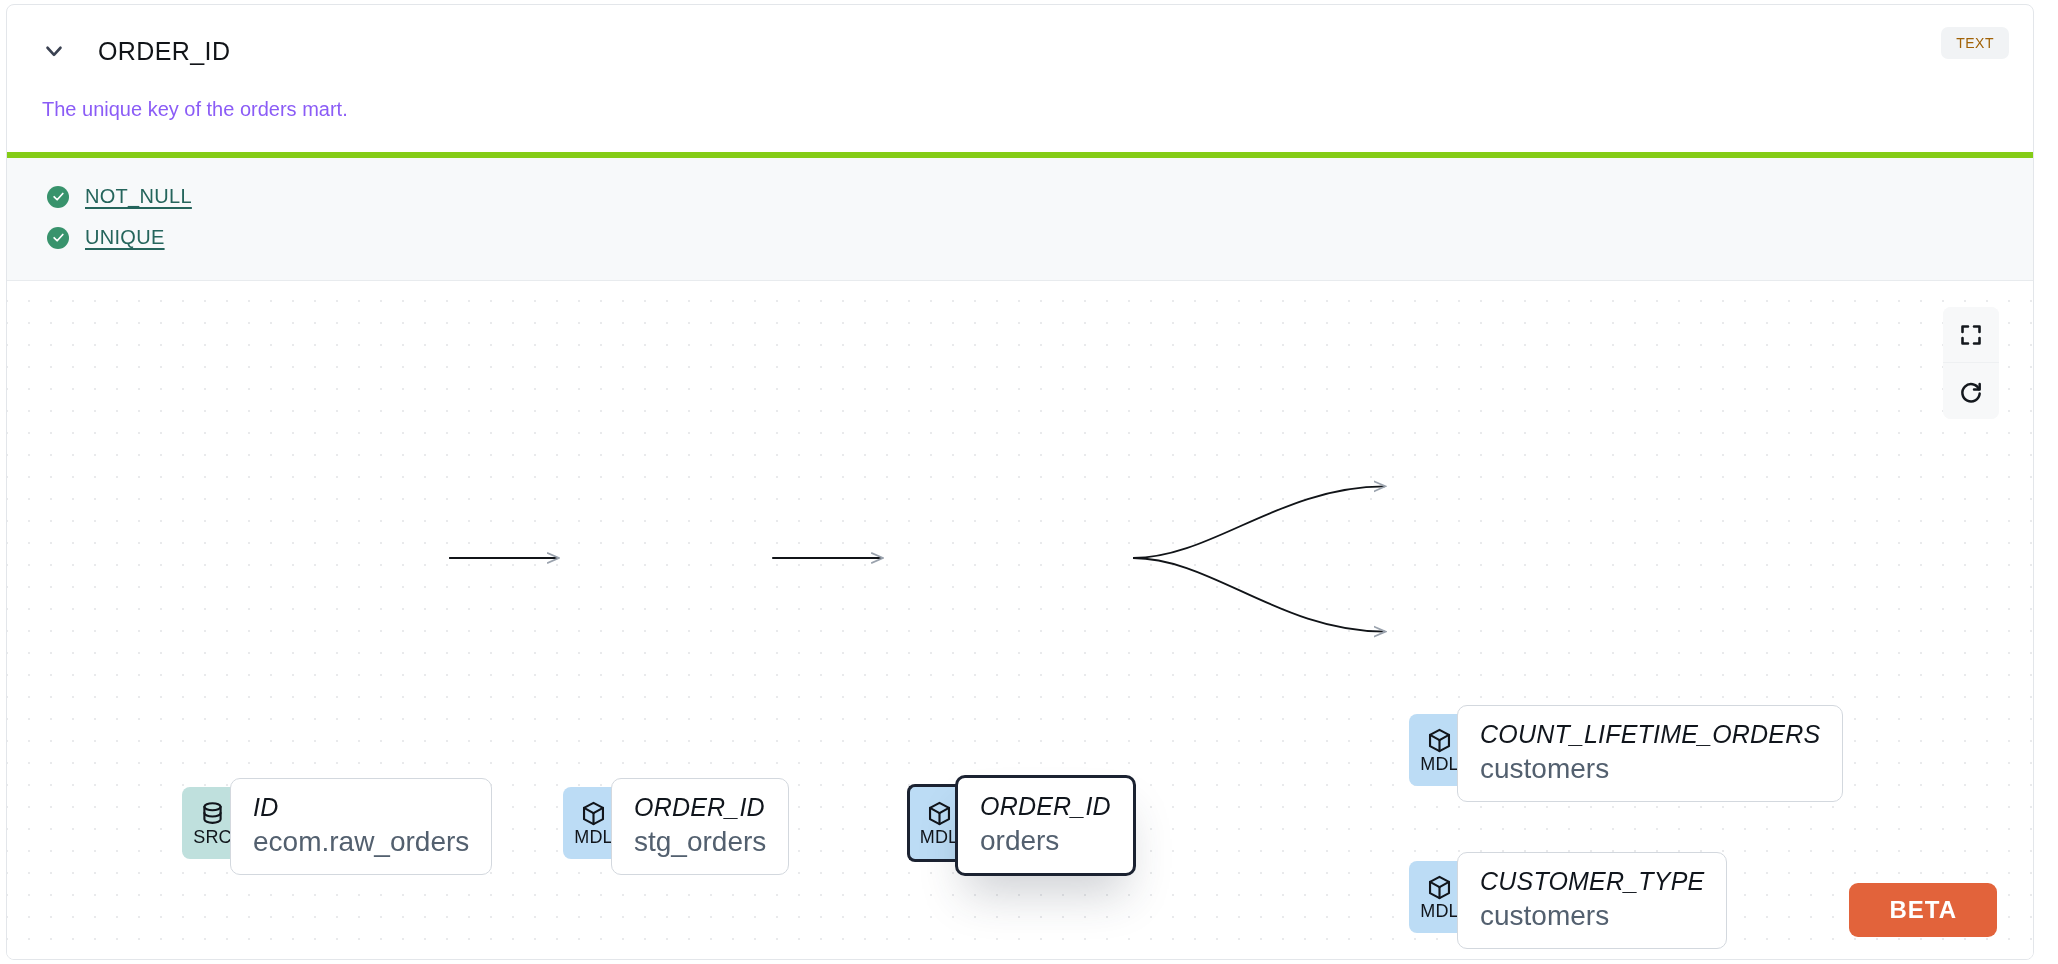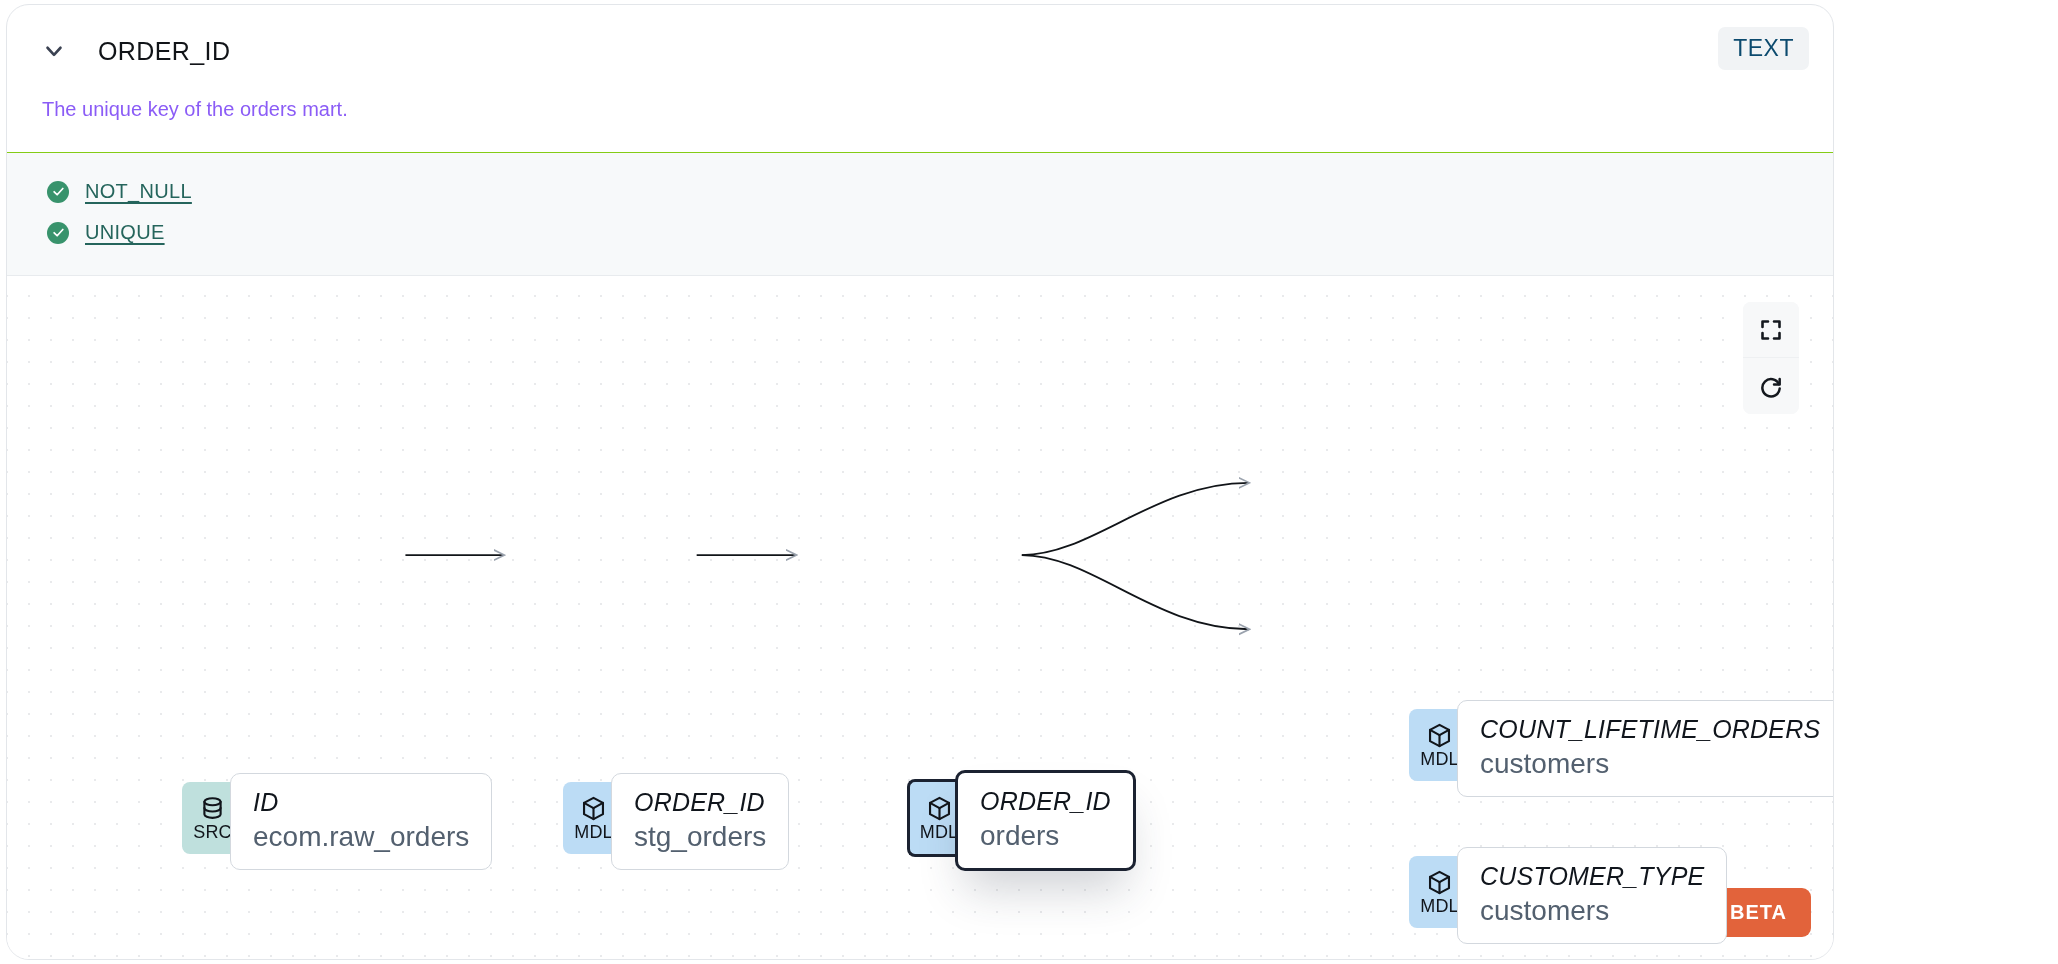--- a/index.html
+++ b/index.html
@@ -9,25 +9,25 @@
     height: 964px;
     background: #ffffff;
     font-family: "Liberation Sans", sans-serif;
     overflow: hidden;
   }
 
   .card {
     position: absolute;
     left: 6px;
     top: 4px;
-    width: 1828px;
+    width: 2028px;
     height: 956px;
     background: #ffffff;
     border: 1px solid #e3e6ea;
-    border-radius: 23px;
+    border-radius: 8px;
     overflow: hidden;
     display: flex;
     flex-direction: column;
   }
 
   
   .header {
     position: relative;
     height: 92px;
     flex: 0 0 92px;
@@ -47,42 +47,42 @@
     letter-spacing: 0.4px;
     color: #111418;
     margin-left: 27px;
     white-space: nowrap;
   }
   .type-badge {
     position: absolute;
     right: 24px;
     top: 22px;
     background: #f1f3f5;
-    color: #0c4a6e;
-    font-size: 23px;
+    color: #a16207;
+    font-size: 14px;
     letter-spacing: 0.5px;
     padding: 8px 15px;
     border-radius: 7px;
     cursor: pointer;
   }
 
   
   .description {
     flex: 0 0 auto;
     padding: 0 30px 30px 35px;
     font-size: 20px;
     color: #8b5cf6;
     line-height: 1.25;
   }
 
   
   .tests {
     flex: 0 0 auto;
     background: #f7f9fa;
-    border-top: 1px solid #84cc16;
+    border-top: 6px solid #84cc16;
     border-bottom: 1px solid #e8ebee;
     padding: 18px 0 22px 0;
   }
   .test-row {
     display: flex;
     align-items: center;
     padding: 9px 0 9px 40px;
     gap: 16px;
   }
   .check-icon {
@@ -208,28 +208,28 @@
     background: #f7f8f9;
     display: flex; align-items: center; justify-content: center;
     cursor: pointer;
     border-bottom: 1px solid #eef0f2;
   }
   .ctrl-btn:last-child { border-bottom: none; }
   .ctrl-btn svg { display:block; }
 
   .beta-badge {
     position: absolute;
-    right: 22px;
+    right: 36px;
     bottom: 22px;
     background: #e2633b;
     color: #ffffff;
-    font-size: 20px;
+    font-size: 24px;
     font-weight: bold;
     letter-spacing: 1px;
-    padding: 13px 24px;
+    padding: 13px 40px;
     border-radius: 9px;
     cursor: pointer;
   }
 </style>
 </head>
 <body>
 
 <div class="card">
 
   <div class="header">

